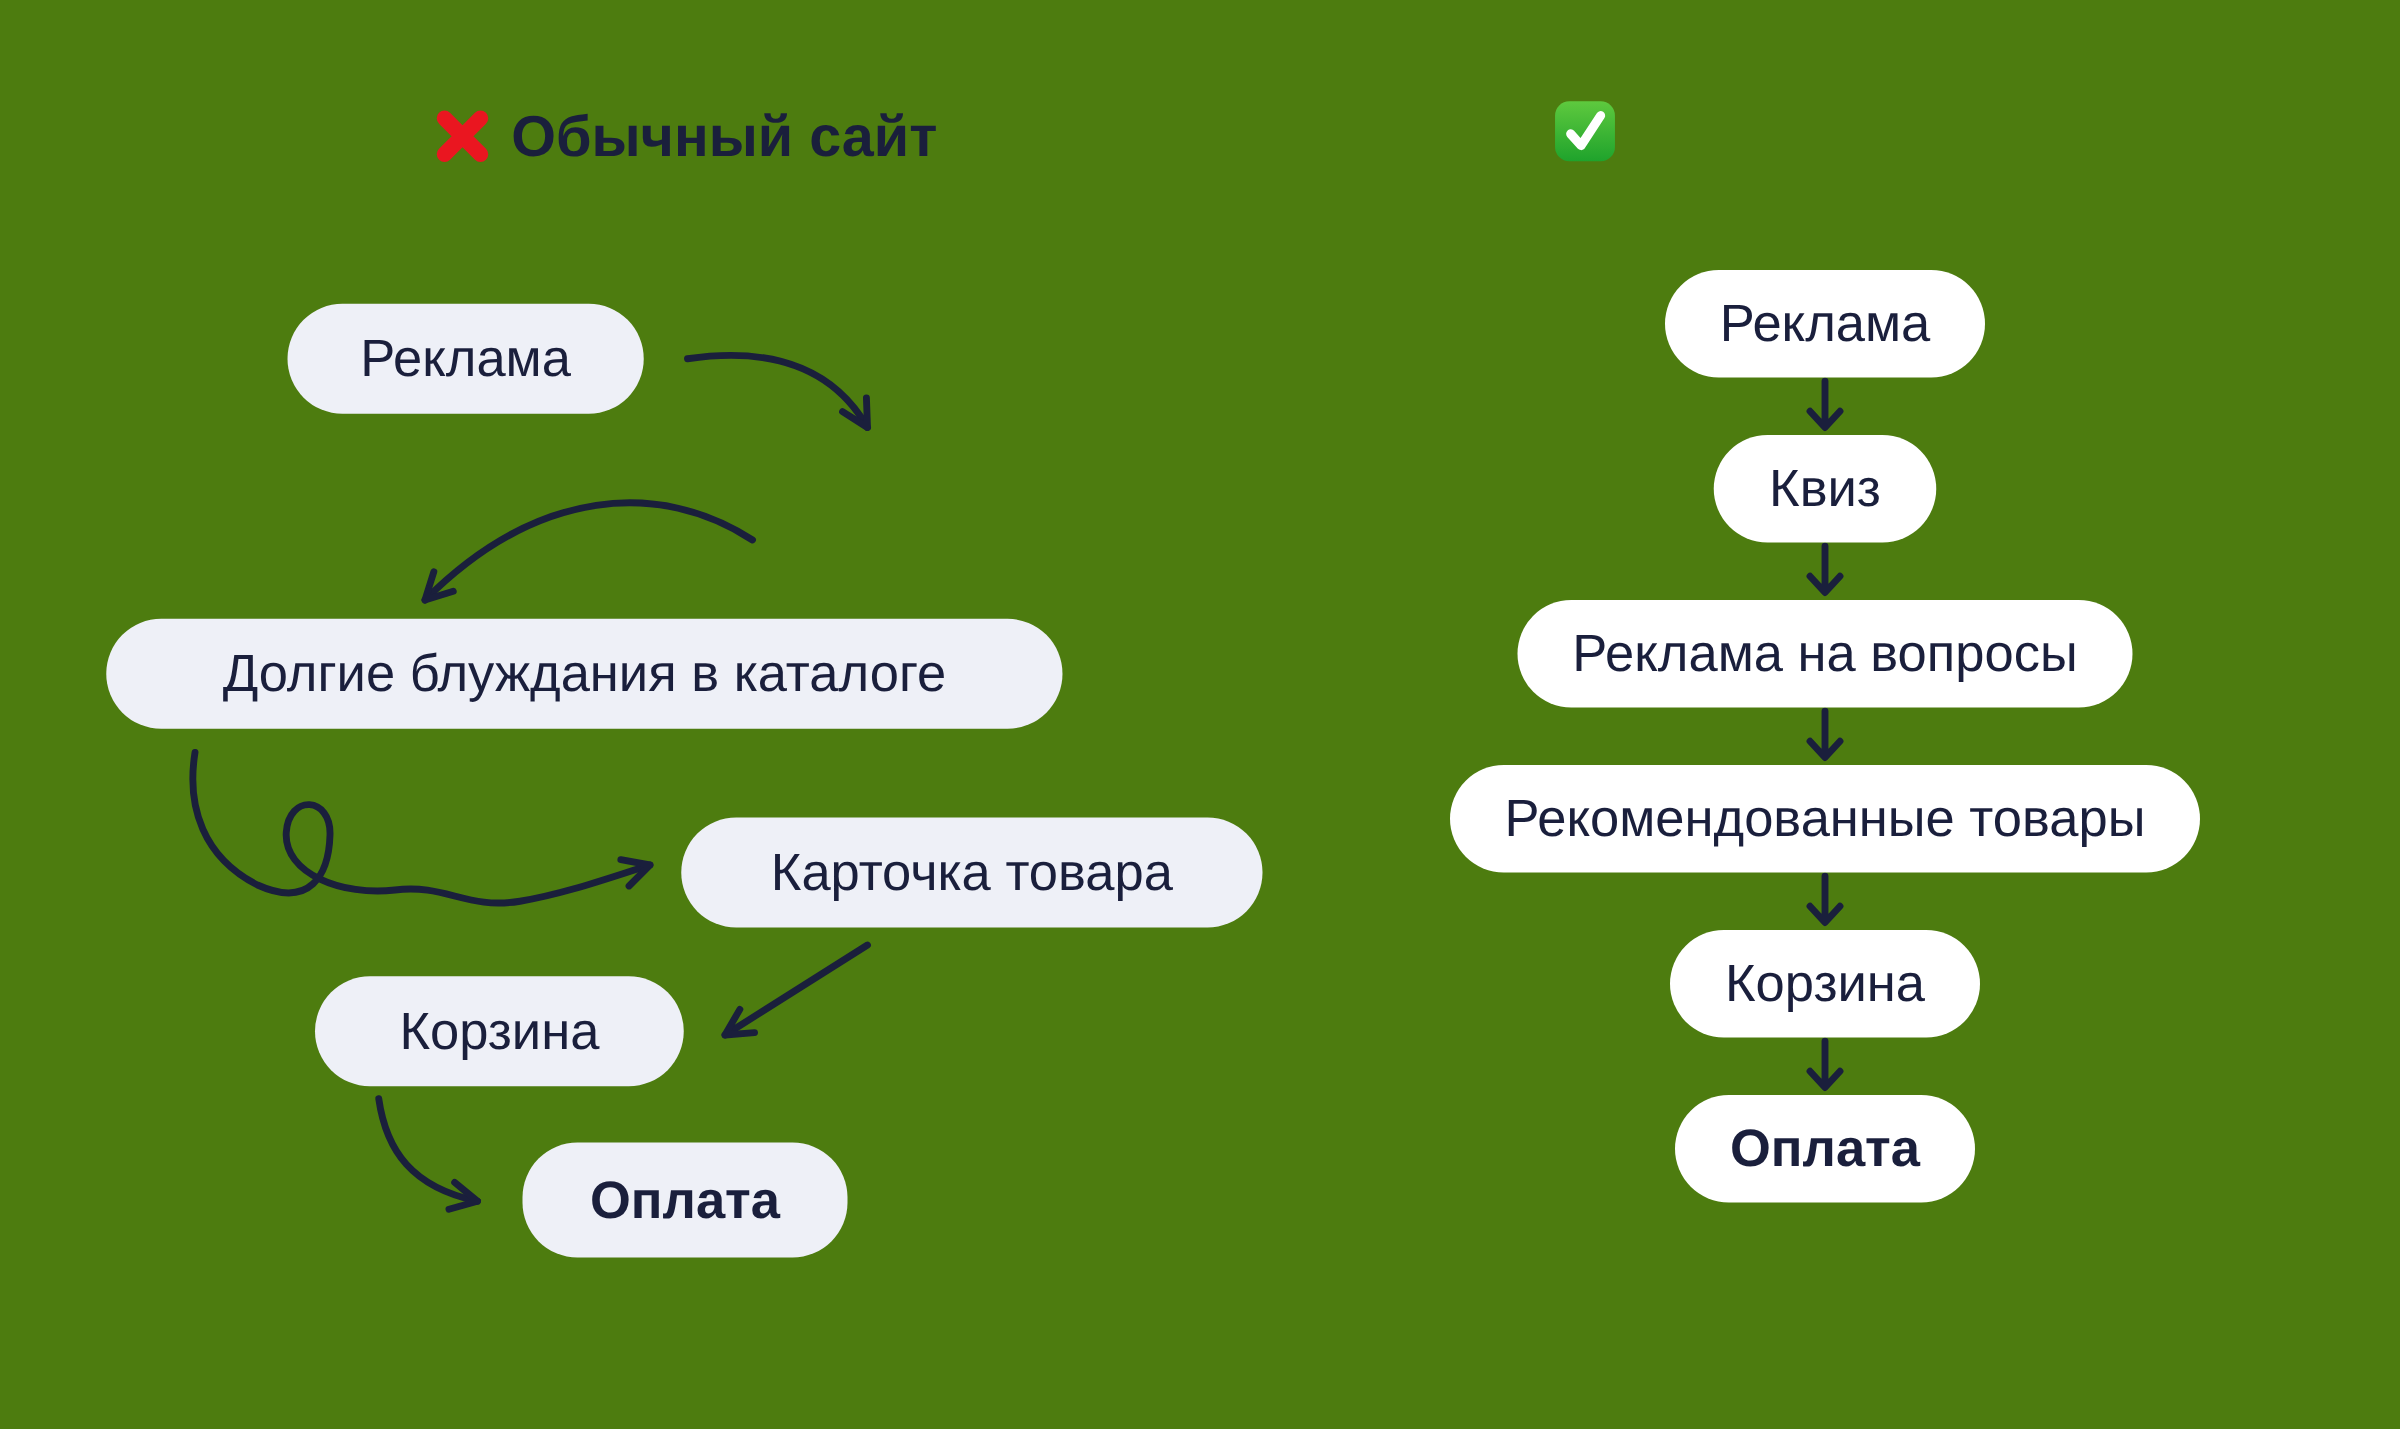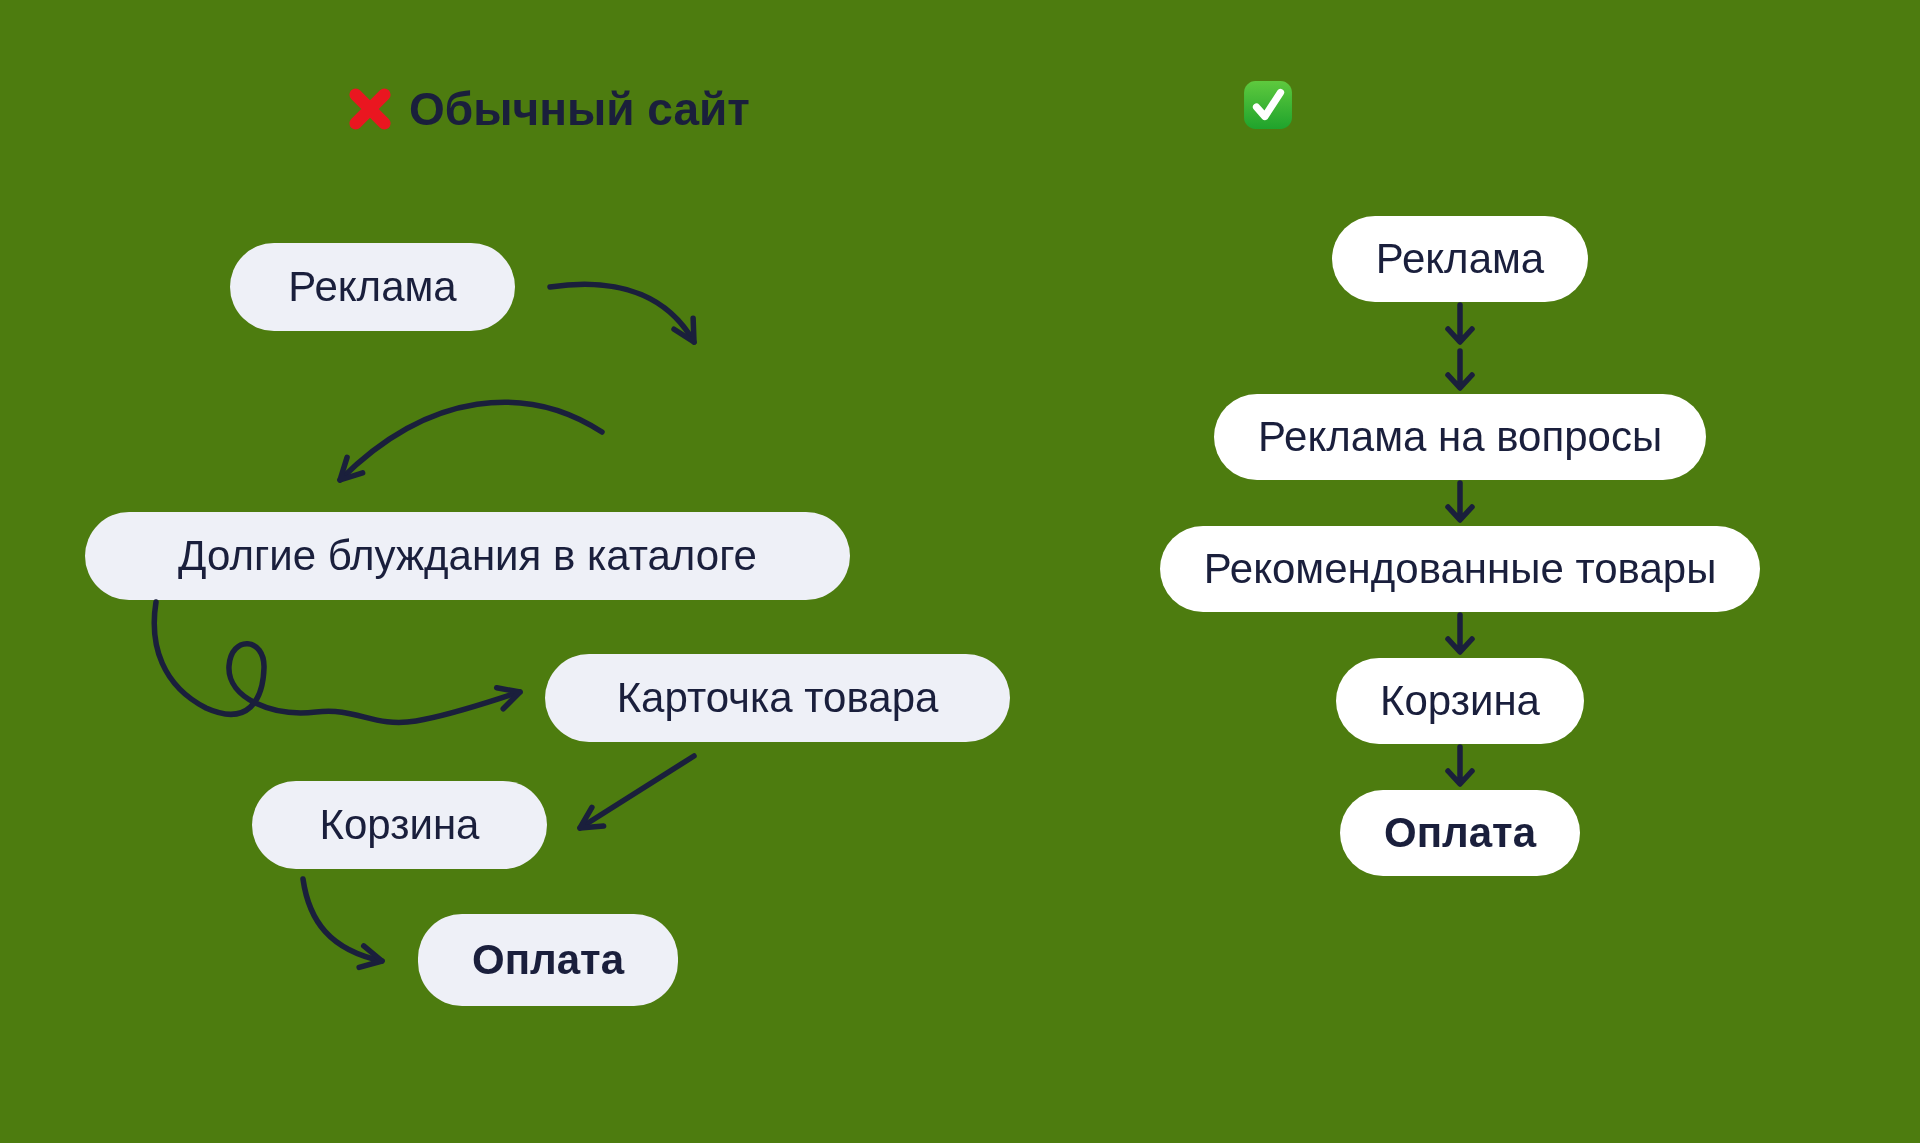--- a/index.html
+++ b/index.html
@@ -31,21 +31,21 @@
     color:#1a1f3c;
     font-size:42px;
     white-space:nowrap;
     height:88px;
   }
   .pill.bold{font-weight:700;}
 
   
   .l-ad      {left:230px; top:243px; width:285px;}
   .l-site    {left:610px; top:371px; width:220px;}
-  .l-catalog {left:85px;  top:512px; width:765px;}
+  .l-catalog {left:85px;  top:495px; width:765px;}
   .l-card    {left:545px; top:654px; width:465px;}
   .l-cart    {left:252px; top:781px; width:295px;}
   .l-pay     {left:418px; top:914px; width:260px; height:92px;}
 
   
   .right-stack{
     position:absolute;left:1140px;top:216px;width:640px;
     display:flex;flex-direction:column;align-items:center;
   }
   .right-stack .pill{
@@ -108,20 +108,21 @@
       <path marker-end="url(#ah)" d="M 694 756 L 580 828"></path>
       <path marker-end="url(#ah)" d="M 303 879 C 309 921, 330 950, 382 961"></path>
     </g>
   </svg>
 
   <div class="right-stack">
     <div class="pill">Реклама</div>
     <svg class="down-arrow" width="40" height="46" viewBox="0 0 40 46">
       <path d="M20 3 V39 M8 27 L20 40 L32 27" fill="none" stroke="#1a1f3c" stroke-width="5.5" stroke-linecap="round" stroke-linejoin="round"></path>
     </svg>
+    <div class="pill">Квиз</div>
     <svg class="down-arrow" width="40" height="46" viewBox="0 0 40 46">
       <path d="M20 3 V39 M8 27 L20 40 L32 27" fill="none" stroke="#1a1f3c" stroke-width="5.5" stroke-linecap="round" stroke-linejoin="round"></path>
     </svg>
     <div class="pill">Реклама на вопросы</div>
     <svg class="down-arrow" width="40" height="46" viewBox="0 0 40 46">
       <path d="M20 3 V39 M8 27 L20 40 L32 27" fill="none" stroke="#1a1f3c" stroke-width="5.5" stroke-linecap="round" stroke-linejoin="round"></path>
     </svg>
     <div class="pill">Рекомендованные товары</div>
     <svg class="down-arrow" width="40" height="46" viewBox="0 0 40 46">
       <path d="M20 3 V39 M8 27 L20 40 L32 27" fill="none" stroke="#1a1f3c" stroke-width="5.5" stroke-linecap="round" stroke-linejoin="round"></path>

